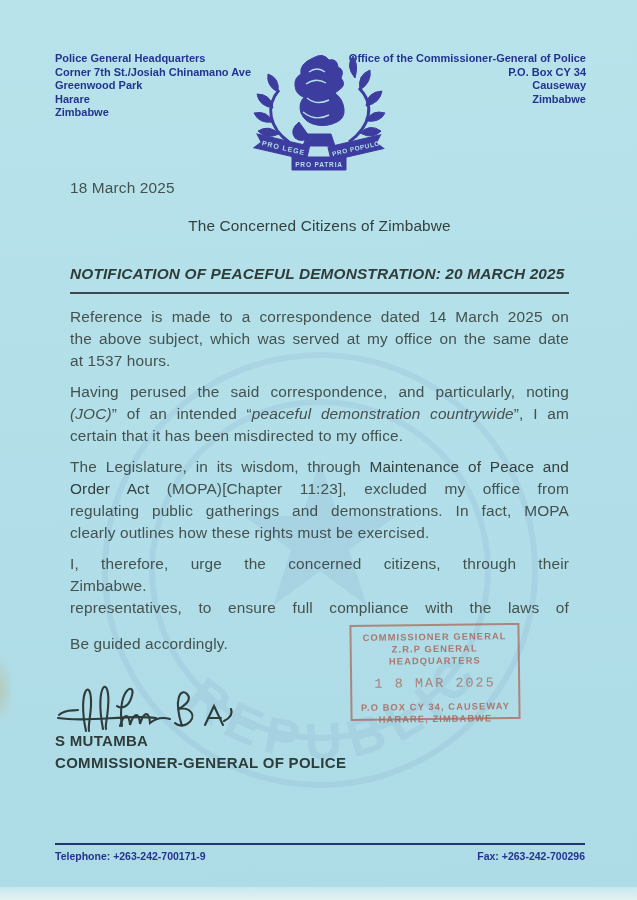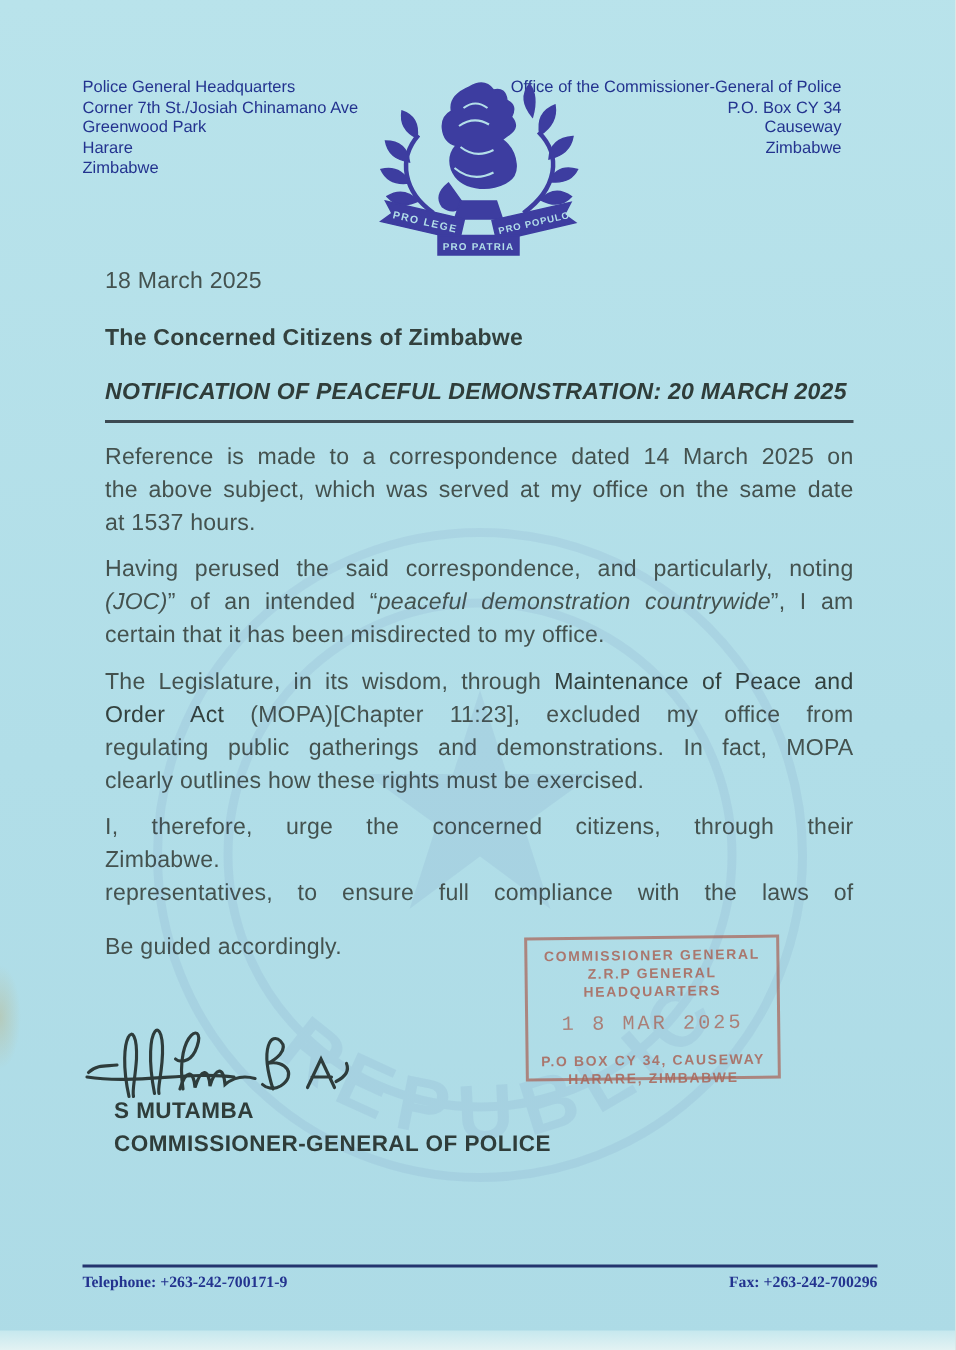--- a/index.html
+++ b/index.html
@@ -9,64 +9,64 @@
     font-family:"Liberation Sans",sans-serif; overflow:hidden;
     color:#44524f;
   }
   .scan-strip { position:absolute; left:0; right:0; bottom:0; height:13px;
     background:linear-gradient(180deg,#c6e8ee,#e3f2f3); }
   .smudge { position:absolute; left:0; top:742; width:14px; height:70px;
     background:radial-gradient(ellipse at left,rgba(190,170,110,.35),rgba(190,170,110,0) 70%); }
 
   
   .letterhead { display:flex; justify-content:space-between;
-    padding:52px 76px 0 55px; color:#23338f; font-weight:normal;
+    padding:52px 51px 0 55px; color:#23338f; font-weight:bold;
     font-size:11px; line-height:13.5px;gap:19px; }
   .lh-right { text-align:right; }
 
   
   .crest { position:absolute; left:251px; top:50px; }
 
   
   .watermark { position:absolute; left:80px; top:330px; opacity:.06; pointer-events:none; }
 
   
   .content { margin:57px 68px 0 70px; font-size:15.4px; line-height:22px;
     letter-spacing:.15px; color:#44524f; }
   .date-line { margin-bottom:16px; }
-  .addressee { font-weight:bold; color:#33413e; margin-bottom:14px; }
+  .addressee { font-weight:normal; color:#33413e; margin-bottom:26px;text-align:center; }
   .subject { font-weight:bold; color:#2f3d3a; padding-bottom:7px;
     border-bottom:2.5px solid #3c4a52; margin-bottom:12px;font-style:italic; }
   .para { margin-bottom:9px; }
   .para:last-of-type { margin-bottom:0; }
   .jline { text-align:justify; text-align-last:justify; }
   .jline.jlast { text-align-last:left; }
   .s-i { font-style:italic; }
   .s-b { font-weight:normal; color:#33413e; }
   .closing { margin-top:14px; }
 
   
   .signature { position:absolute; left:56px; top:668px; }
-  .signatory { position:absolute; left:76px; top:730px; font-weight:bold;
+  .signatory { position:absolute; left:55px; top:730px; font-weight:bold;
     color:#2f3d3a; font-size:15px; line-height:22px; letter-spacing:.3px; }
 
   
   .stamp { position:absolute; left:350px; top:624px; width:170px; height:96px;
     color:#a95444; border:2px solid rgba(169,84,68,.75); transform:rotate(-.7deg);
     text-align:center; opacity:.85; box-sizing:border-box; padding-top:5px; }
   .stamp .s-line { font-size:9.3px; font-weight:bold; letter-spacing:1.1px;
     line-height:12px; color:rgba(169,84,68,.88); }
   .stamp .s-date { font-family:"Liberation Mono",monospace; font-size:13.5px;
     letter-spacing:2px; margin:9px 0 10px; color:rgba(169,84,68,.8); }
 
   
   .footer { position:absolute; left:55px; right:52px; top:843px;
     border-top:2px solid #24346e; padding-top:5px; display:flex;
     justify-content:space-between; color:#23338f; font-weight:bold;
-    font-size:10.5px;font-family:Liberation Serif, serif; }
+    font-size:10.5px; }
 </style>
 </head>
 <body>
 
 <div class="page">
 
   <svg class="watermark" width="480" height="480" viewBox="0 0 480 480">
     <g fill="none" stroke="#2a3a8f" stroke-width="6">
       <circle cx="240" cy="240" r="215"></circle>
       <circle cx="240" cy="240" r="168"></circle>

